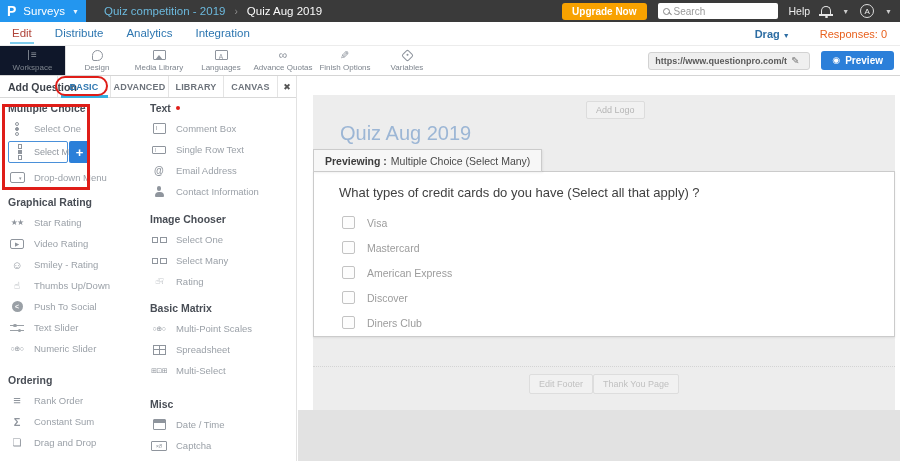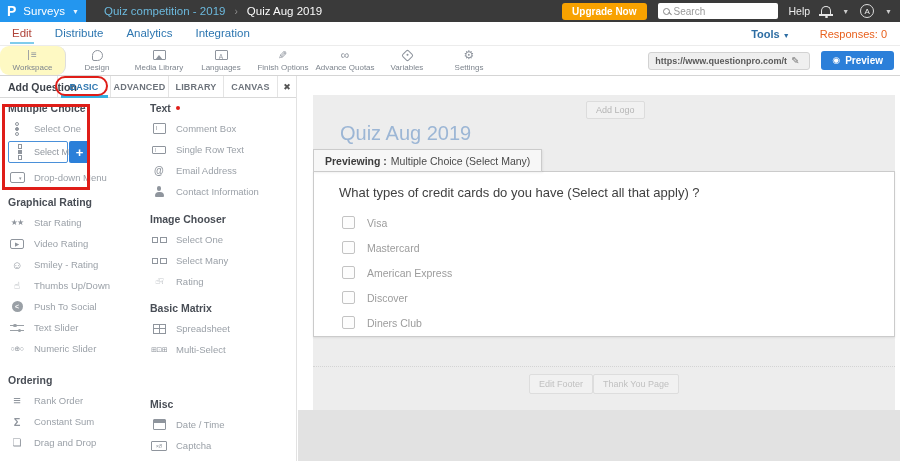--- a/index.html
+++ b/index.html
@@ -48,21 +48,21 @@
   .menubar-right { margin-left:auto; display:flex; align-items:center; gap:30px; padding-right:13px; }
   .tools-lbl { color:#2d6da3; font-weight:bold; font-size:11px; cursor:pointer; }
   .tools-lbl .caret { color:#2d6da3; }
   .responses-lbl { color:#e8601d; font-size:11px; }
 
   
   .toolbar { position:absolute; left:0; top:46px; width:900px; height:30px; background:#fff;
     border-bottom:1px solid #d5d5d5; display:flex; align-items:stretch; }
   .tool { width:62px; display:flex; flex-direction:column; align-items:center; justify-content:center;
     gap:2px; cursor:pointer; }
-  .tool.active { background:#fef9c3; border-right:1px solid #dedede; width:66px;border-radius:9px; }
+  .tool.active { background:#0f172a; border-right:1px solid #dedede; width:66px; }
   .ticon { height:12px; display:flex; align-items:center; justify-content:center; color:#8e949d; font-size:11px; line-height:12px; }
   .tlabel { font-size:8px; color:#7e858e; white-space:nowrap; }
   .i-workspace::before { content:"|≡"; font-size:10px; letter-spacing:1px; }
   .i-palette { width:11px; height:11px; border:1.3px solid #8e949d; border-radius:50% 50% 50% 2px; }
   .i-image { width:13px; height:10px; border:1.2px solid #8e949d; border-radius:1px; position:relative; overflow:hidden; }
   .i-image::after { content:""; position:absolute; bottom:-1px; left:1px; border-left:4px solid transparent;
     border-right:4px solid transparent; border-bottom:5px solid #8e949d; }
   .i-lang { width:13px; height:10px; border:1.2px solid #8e949d; border-radius:1px; display:grid;
     place-items:center; font-size:6.5px; color:#8e949d; }
   .i-lang::after { content:"A"; }
@@ -219,21 +219,21 @@
 </div>
 
 <div class="menubar">
   <div class="menu-items">
     <span class="menu-item active">Edit</span>
     <span class="menu-item">Distribute</span>
     <span class="menu-item">Analytics</span>
     <span class="menu-item">Integration</span>
   </div>
   <div class="menubar-right">
-    <span class="tools-lbl"><span>Tools</span> <span class="caret">▼</span></span>
+    <span class="tools-lbl"><span>Drag</span> <span class="caret">▼</span></span>
     <span class="responses-lbl">Responses: 0</span>
   </div>
 </div>
 
 <div class="toolbar">
   <div class="tool active">
     <span class="ticon i-workspace"></span>
     <span class="tlabel">Workspace</span>
   </div>
   <div class="tool">
@@ -248,36 +248,32 @@
       </span>
     <span class="tlabel">Media Library</span>
   </div>
   <div class="tool">
     <span class="ticon">
         <span class="i-lang"></span>
       </span>
     <span class="tlabel">Languages</span>
   </div>
   <div class="tool">
+    <span class="ticon i-links"></span>
+    <span class="tlabel">Advance Quotas</span>
+  </div>
+  <div class="tool">
     <span class="ticon i-wand"></span>
     <span class="tlabel">Finish Options</span>
-  </div>
-  <div class="tool">
-    <span class="ticon i-links"></span>
-    <span class="tlabel">Advance Quotas</span>
   </div>
   <div class="tool">
     <span class="ticon">
         <span class="i-tag"></span>
       </span>
     <span class="tlabel">Variables</span>
-  </div>
-  <div class="tool">
-    <span class="ticon i-gear"></span>
-    <span class="tlabel">Settings</span>
   </div>
   <div class="toolbar-right">
     <div class="url-box">
       <input class="url-input" value="https://www.questionpro.com/t/APNrFZ" style="">
       <span class="pencil-icon">✎</span>
     </div>
     <button class="preview-btn">
       <span class="eye-icon">◉</span>
       <span>Preview</span>
     </button>
@@ -446,20 +442,24 @@
       <span class="qicon i-thumbpair"></span>
       <span class="qlabel">Rating</span>
     </div>
   </div>
 
   <div class="sec" style="left:150px; top:224px;">
     <div class="sec-title">
         <span>Basic Matrix</span>
       </div>
     <div class="qitem">
+      <span class="qicon i-multipoint"></span>
+      <span class="qlabel">Multi-Point Scales</span>
+    </div>
+    <div class="qitem">
       <span class="qicon">
           <span class="i-grid"></span>
         </span>
       <span class="qlabel">Spreadsheet</span>
     </div>
     <div class="qitem">
       <span class="qicon i-multiselect"></span>
       <span class="qlabel">Multi-Select</span>
     </div>
   </div>

